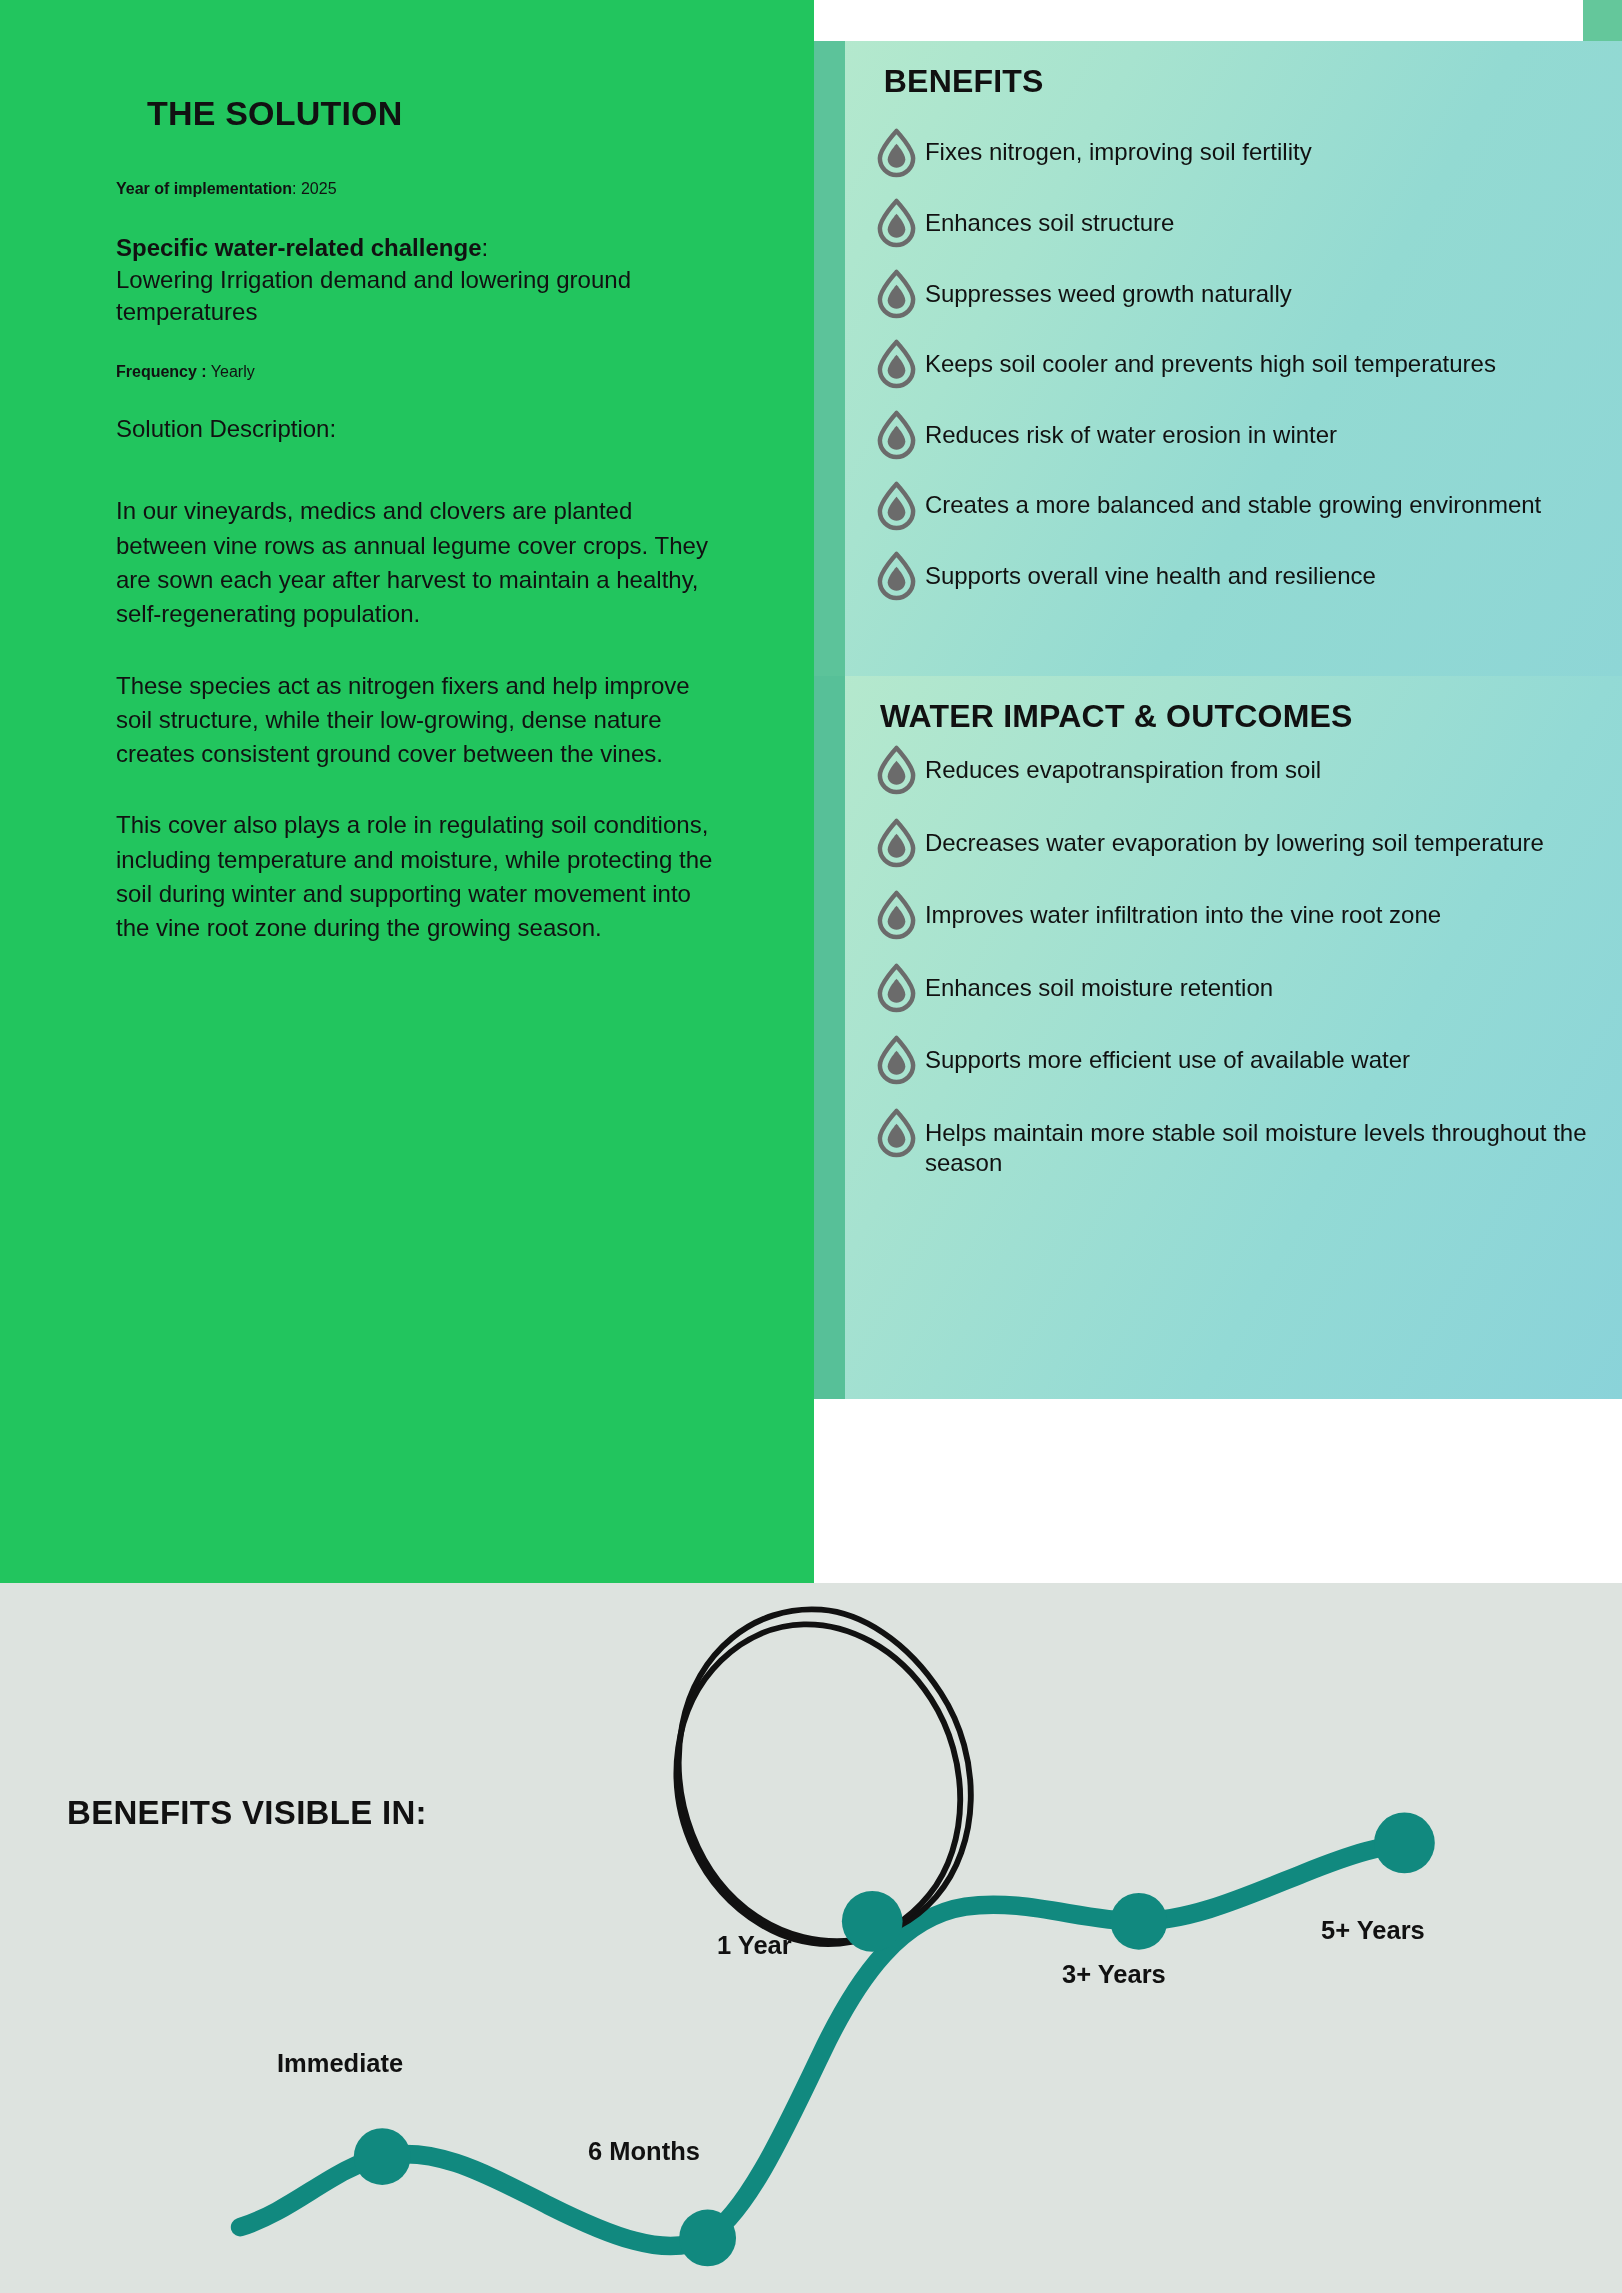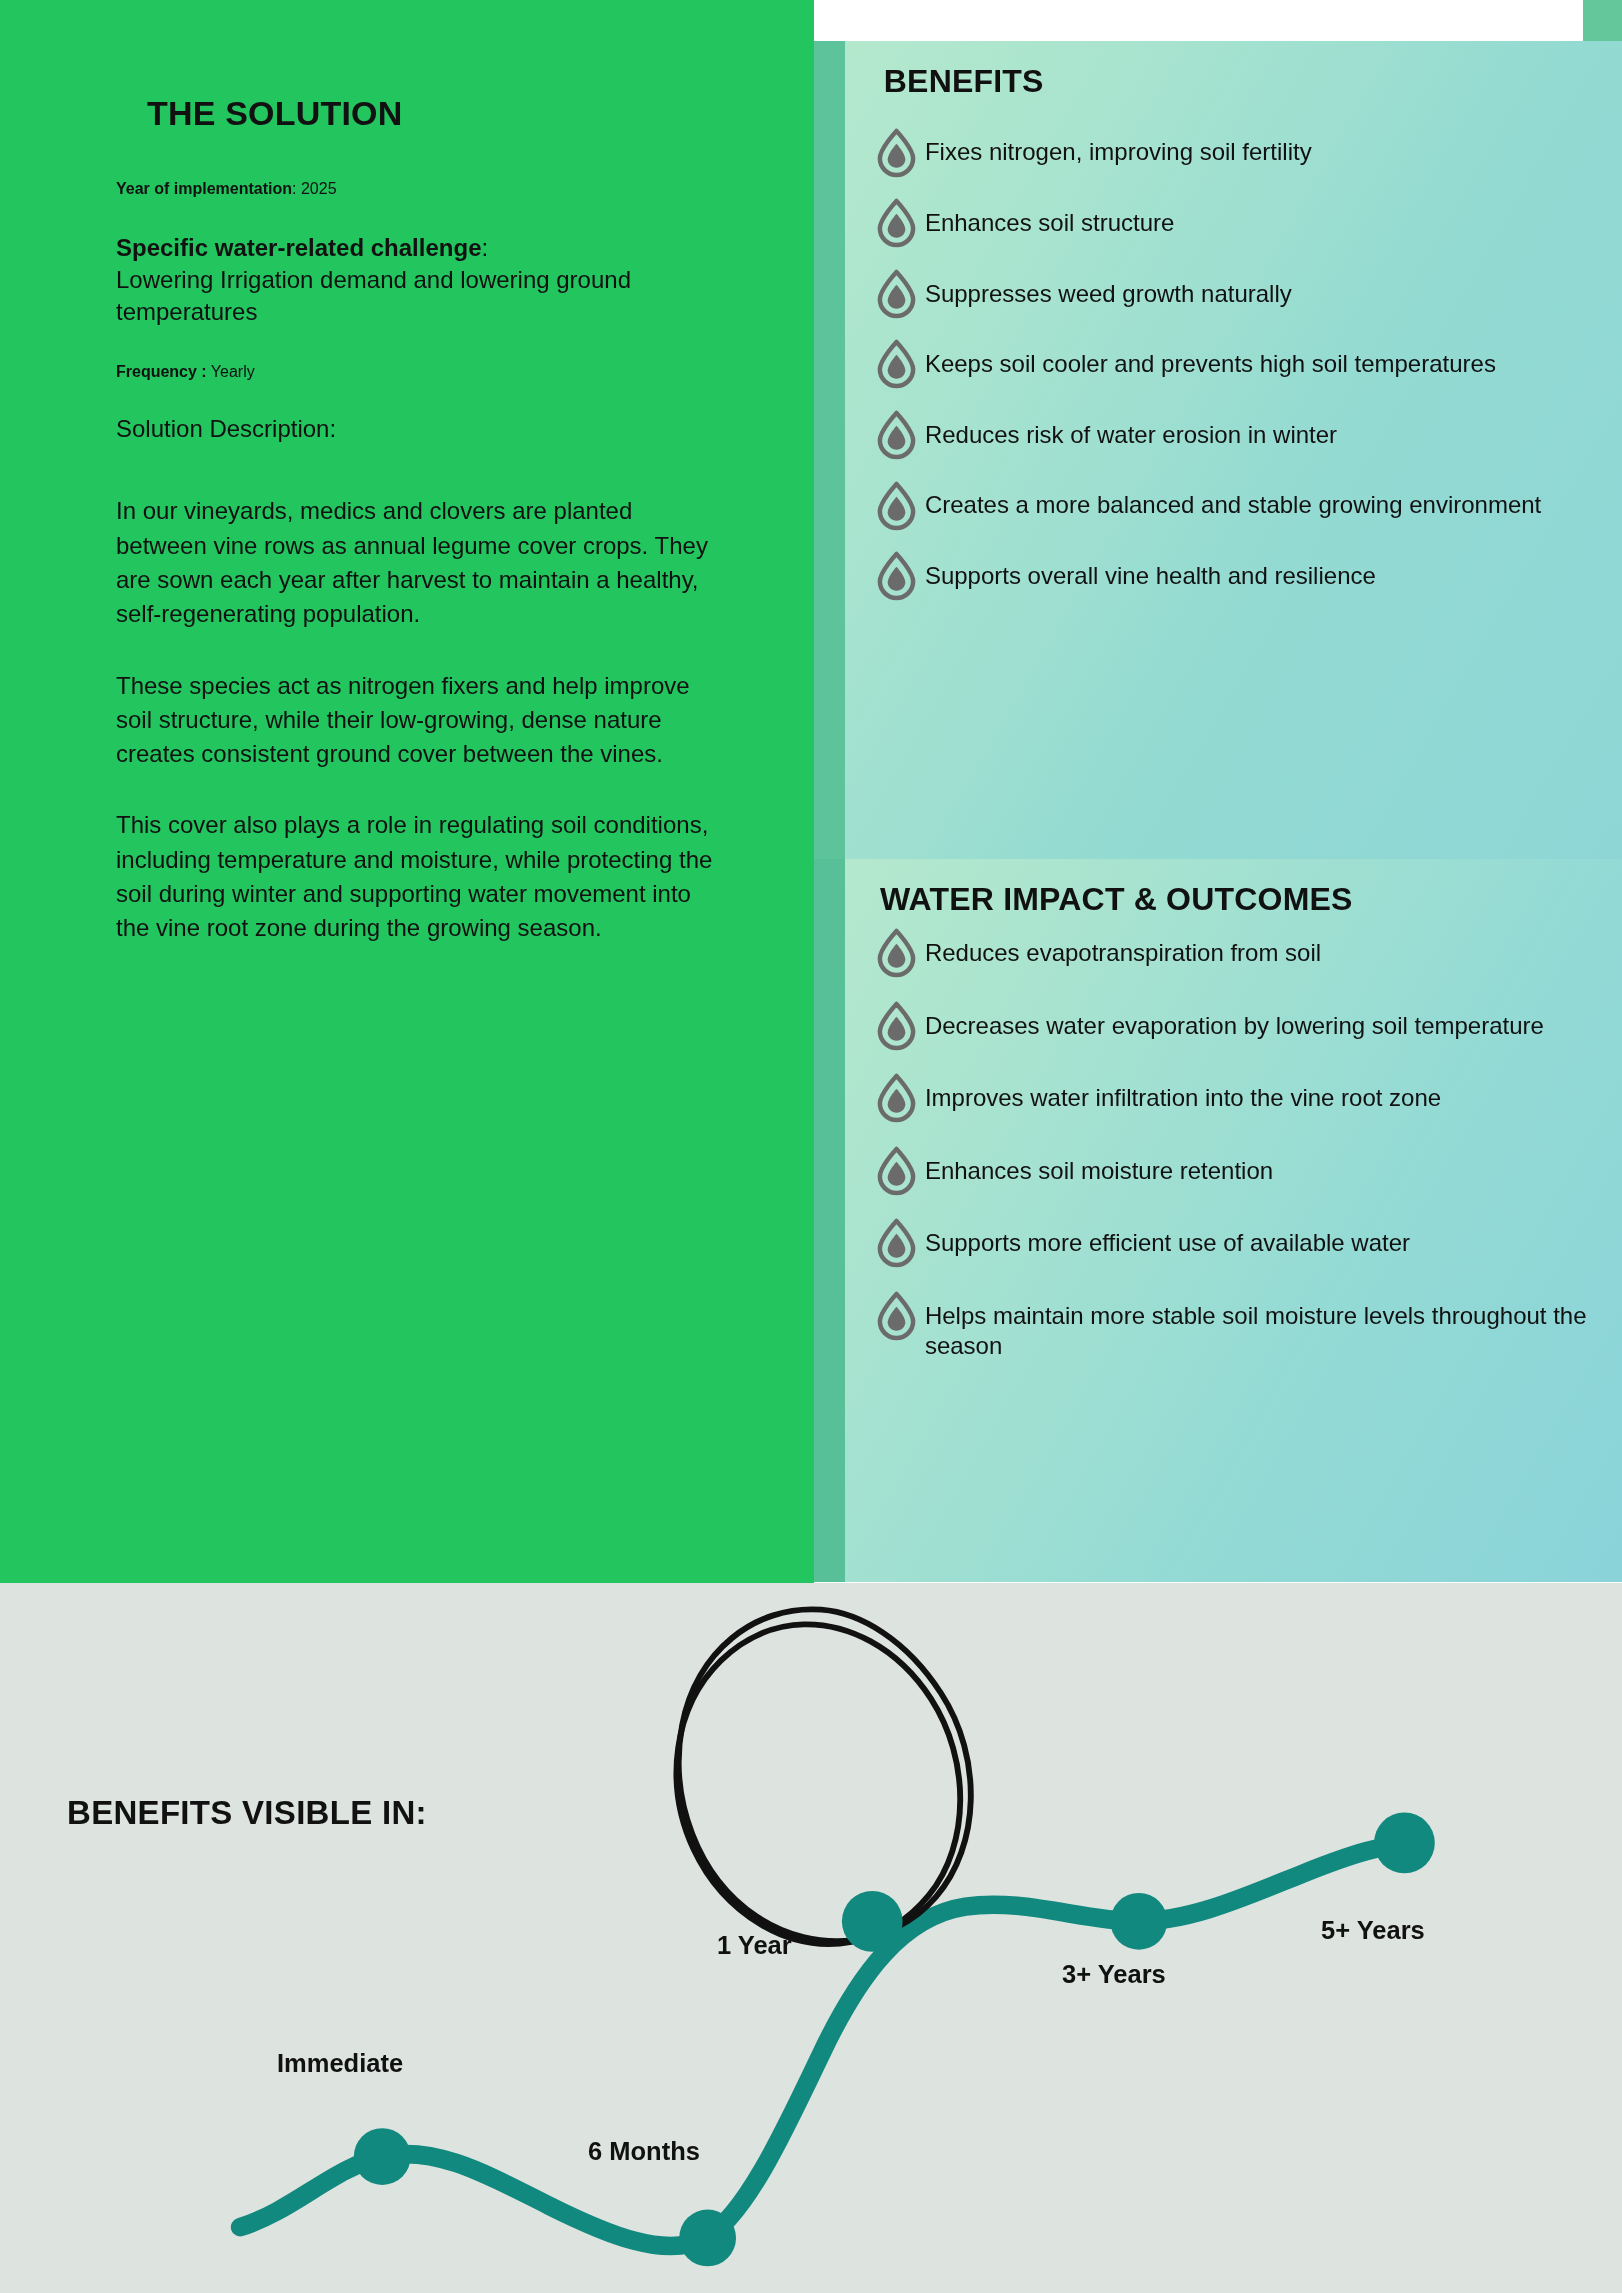--- a/index.html
+++ b/index.html
@@ -71,21 +71,21 @@
   .panel-edge{
     width:31px; flex:0 0 31px;
     background:#5cc39a;
   }
   .panel-edge.edge2{ background:#57c098; }
   .panel-body{
     flex:1 1 auto;
     padding:21.6px 23.5px 25.5px 29px;
   }
   .sec-benefits{
-    height:818px;
+    height:635px;
     background:linear-gradient(120deg,#b5e9cd 0%,#a7e3cf 28%,#93dad2 60%,#8ed6d6 100%);
   }
   .sec-impact{
     height:723px;
     background:linear-gradient(120deg,#b6e9cd 0%,#a6e2d0 30%,#93dad5 65%,#8ad3d9 100%);
   }
   .sec-title{
     font-size:32px;
     font-weight:800;
     letter-spacing:0.2px;

